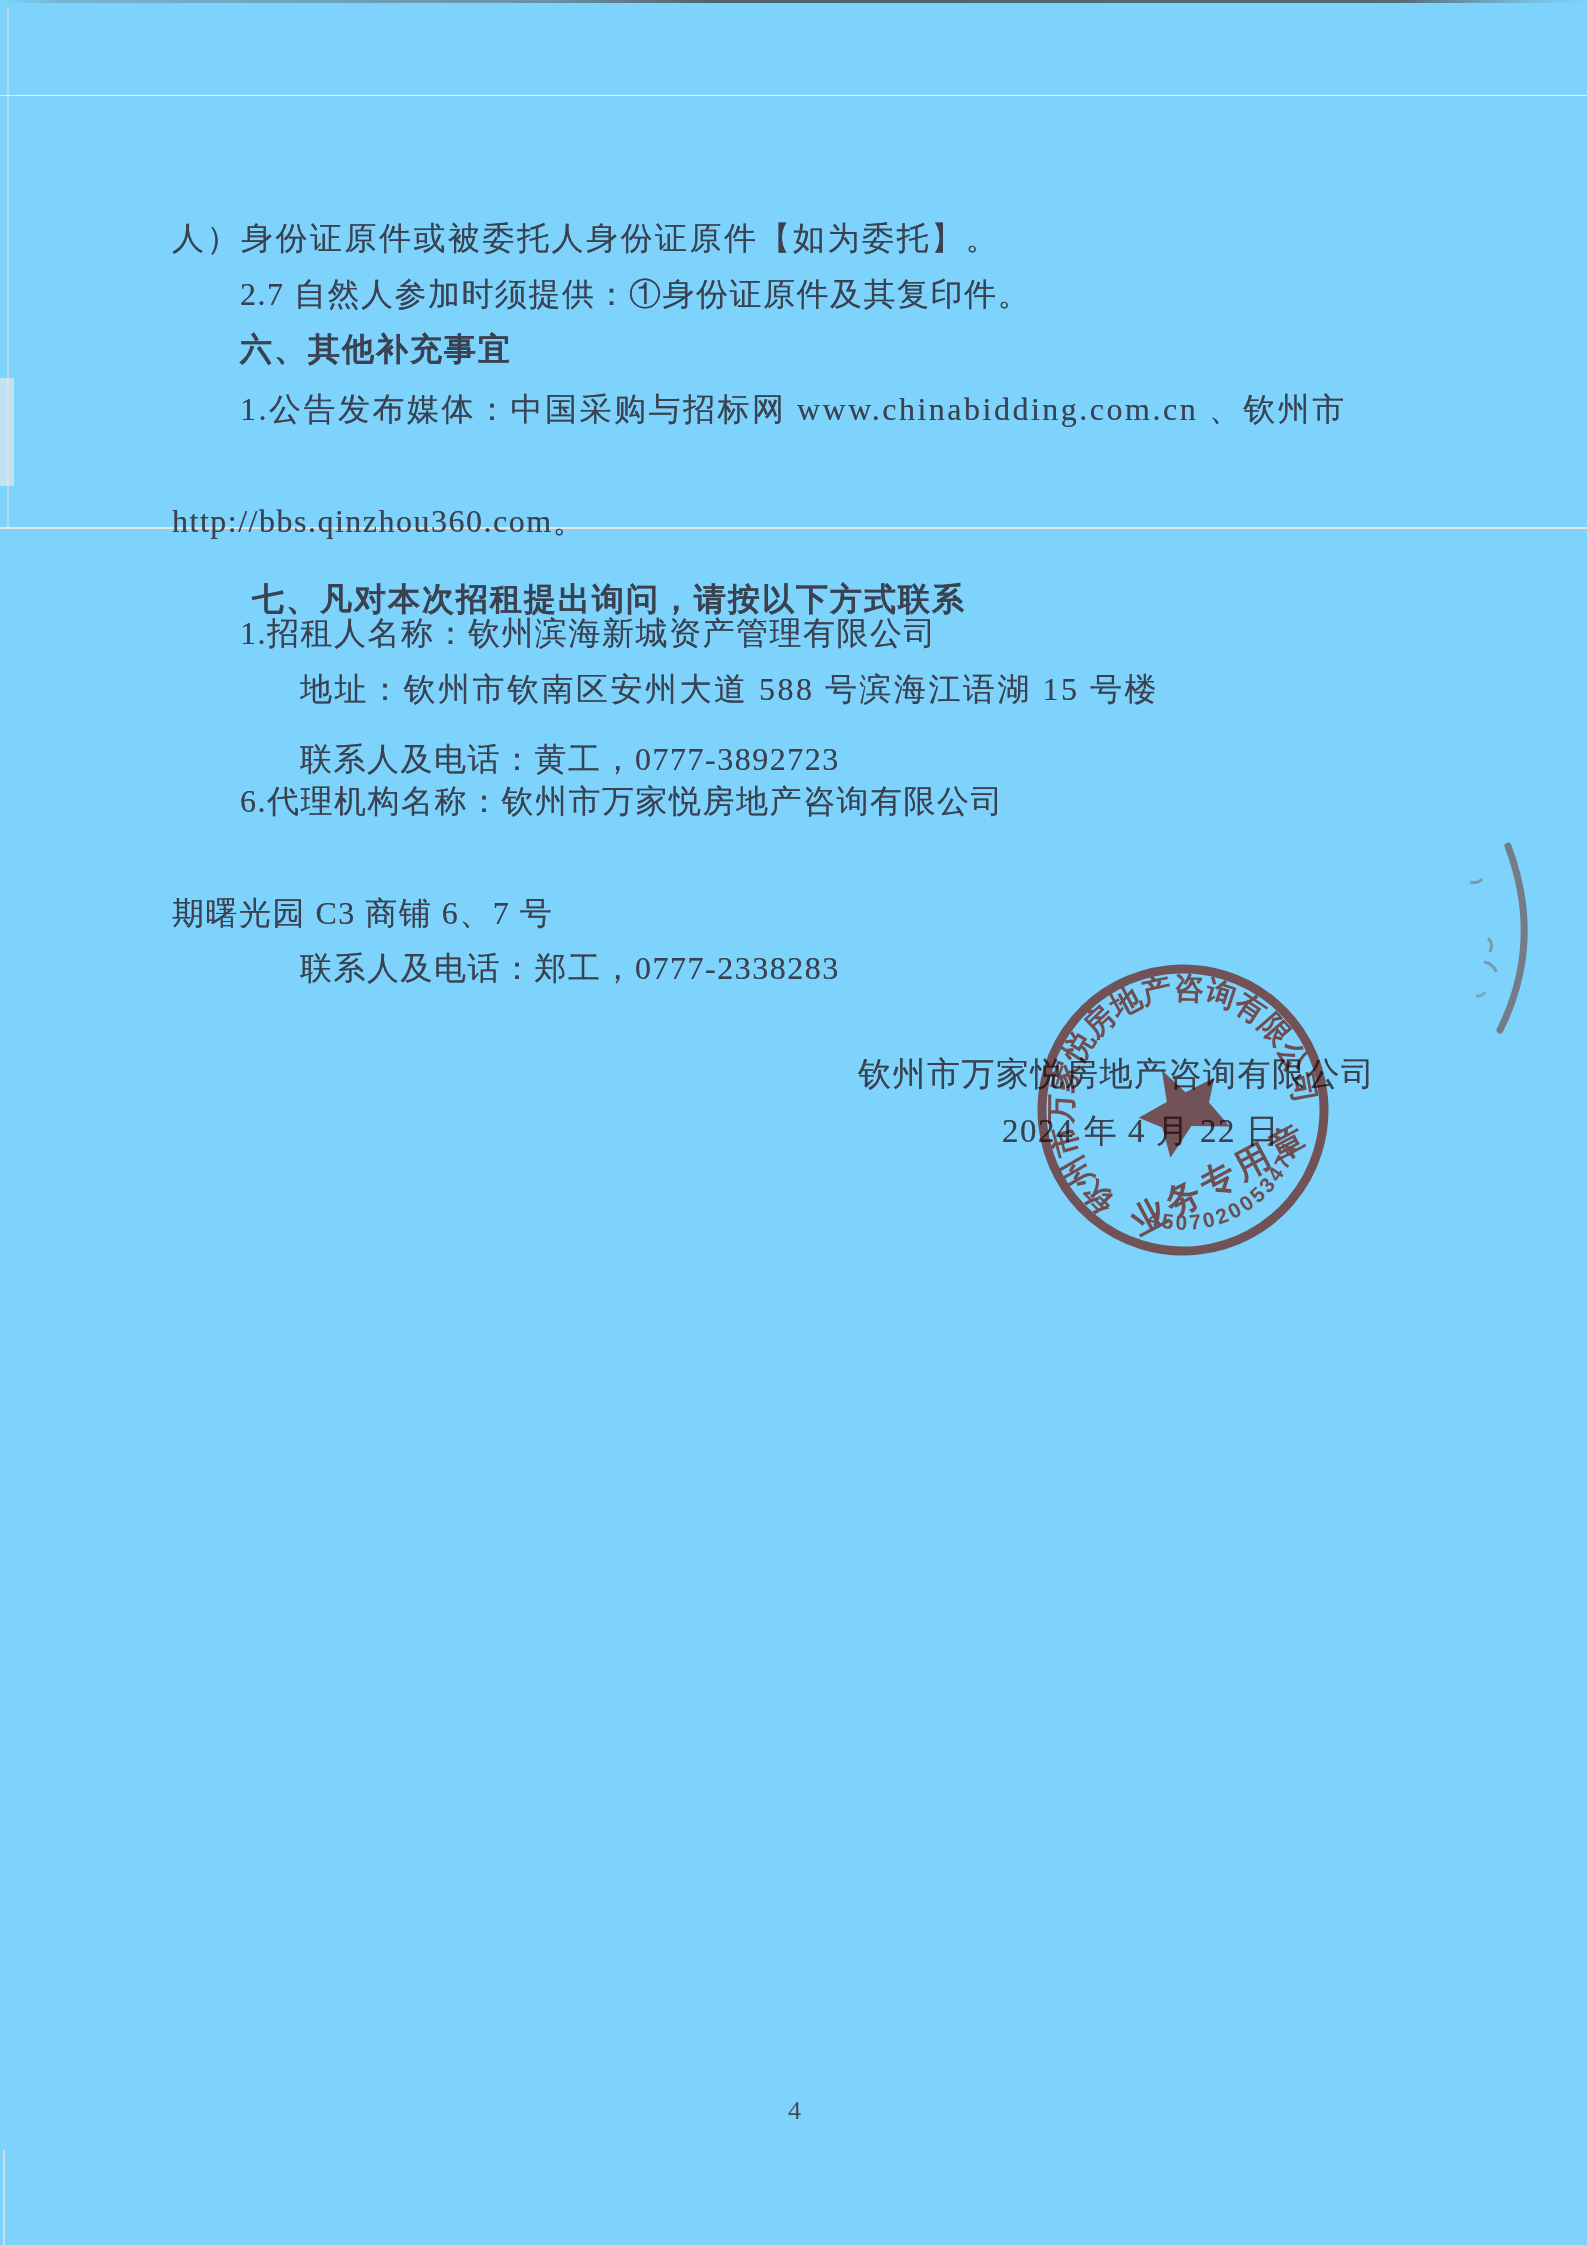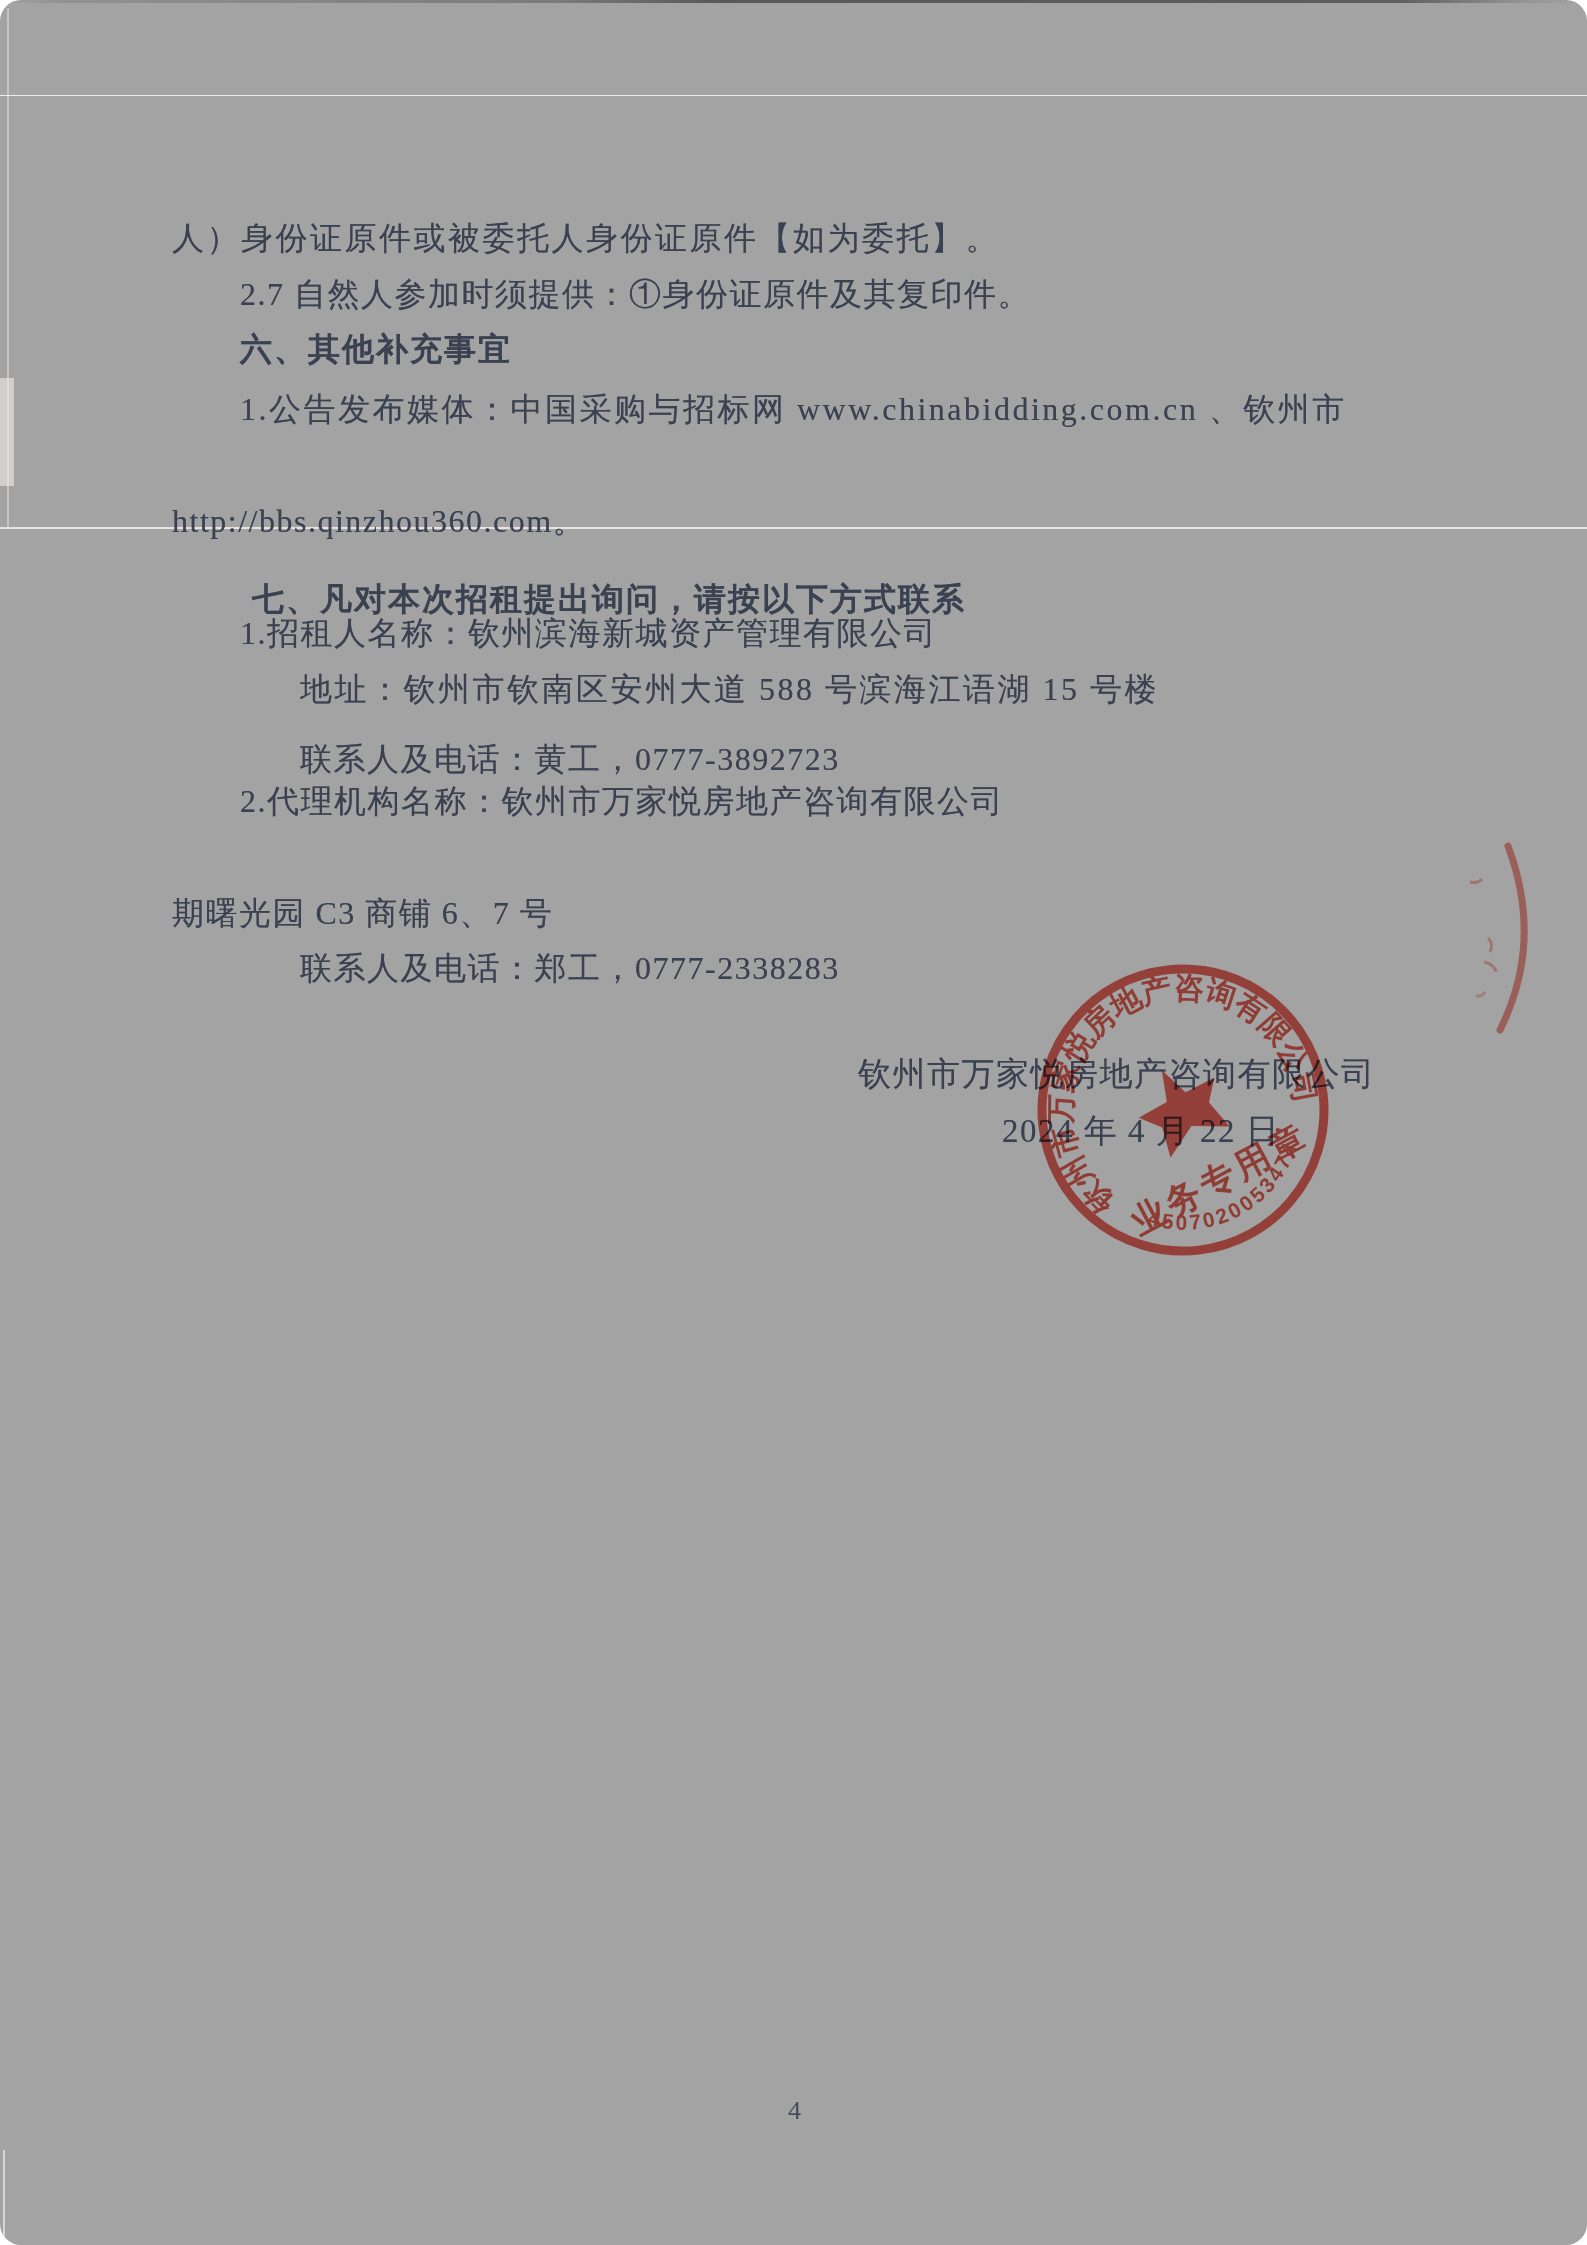--- a/index.html
+++ b/index.html
@@ -1,23 +1,22 @@
 <!DOCTYPE html>
 <html><head>
 <meta charset="utf-8">
 <style>
   html,body{margin:0;padding:0;background:#ffffff;}
   .page{
     position:relative;
     width:1587px;height:2245px;
-    background:#a3a3a3;
+    background:#7dd3fc;
     overflow:hidden;
     font-family:"Liberation Serif","DejaVu Serif",serif;
     color:#3a4150;
-    border-radius:21px;
   }
   
   .scan-top-line{position:absolute;top:0;left:0;width:100%;height:3px;
     background:linear-gradient(90deg,rgba(90,90,90,0) 0%,rgba(90,90,90,.25) 4%,rgba(90,90,90,.55) 35%,rgba(70,70,70,.8) 45%,rgba(70,70,70,.75) 88%,rgba(90,90,90,.2) 96%,rgba(90,90,90,0) 100%);}
   .scan-left-vline{position:absolute;top:8px;left:7px;width:2px;height:520px;background:#d9d7d3;opacity:.65;}
   .scan-left-band{position:absolute;top:378px;left:0;width:14px;height:108px;background:#efedea;opacity:.6;}
   .scan-hline-a{position:absolute;top:95px;left:0;width:100%;height:1px;background:#efedec;}
   .scan-hline-b{position:absolute;top:527px;left:0;width:100%;height:2px;background:#eae2e1;}
   .scan-bottom-vline{position:absolute;top:2150px;left:3px;width:2px;height:95px;background:#e3e1de;opacity:.8;}
 
@@ -59,21 +58,21 @@
 
   <div class="ln sp2" style="top:221px;left:172px;">人）身份证原件或被委托人身份证原件【如为委托】。</div>
   <div class="ln" style="top:277px;left:240px;">2.7 自然人参加时须提供：①身份证原件及其复印件。</div>
   <div class="ln bold" style="top:332px;left:240px;text-align:right;">六、其他补充事宜</div>
   <div class="ln sp2" style="top:392px;left:240px;">1.公告发布媒体：中国采购与招标网 www.chinabidding.com.cn 、钦州市</div>
   <div class="ln" style="top:504px;left:172px;">http://bbs.qinzhou360.com。</div>
   <div class="ln bold" style="top:559px;left:252px;margin-top:23px;">七、凡对本次招租提出询问，请按以下方式联系</div>
   <div class="ln" style="top:616px;left:240px;">1.招租人名称：钦州滨海新城资产管理有限公司</div>
   <div class="ln sp2" style="top:672px;left:300px;">地址：钦州市钦南区安州大道 588 号滨海江语湖 15 号楼</div>
   <div class="ln" style="top:729px;left:300px;margin-top:13px;">联系人及电话：黄工，0777-3892723</div>
-  <div class="ln" style="top:784px;left:240px;">2.代理机构名称：钦州市万家悦房地产咨询有限公司</div>
+  <div class="ln" style="top:784px;left:240px;">6.代理机构名称：钦州市万家悦房地产咨询有限公司</div>
   <div class="ln" style="top:896px;left:172px;">期曙光园 C3 商铺 6、7 号</div>
   <div class="ln" style="top:951px;left:300px;">联系人及电话：郑工，0777-2338283</div>
 
   <div class="sig" style="top:1052px;left:858px;">钦州市万家悦房地产咨询有限公司</div>
   <div class="sig" style="top:1109px;left:1002px;">2024 年 4 月 22 日</div>
 
   <svg class="stamp" viewBox="0 0 306 306">
     <g fill="none" stroke="#e2564a">
       <circle cx="153" cy="153" r="141" stroke-width="9"></circle>
     </g>

